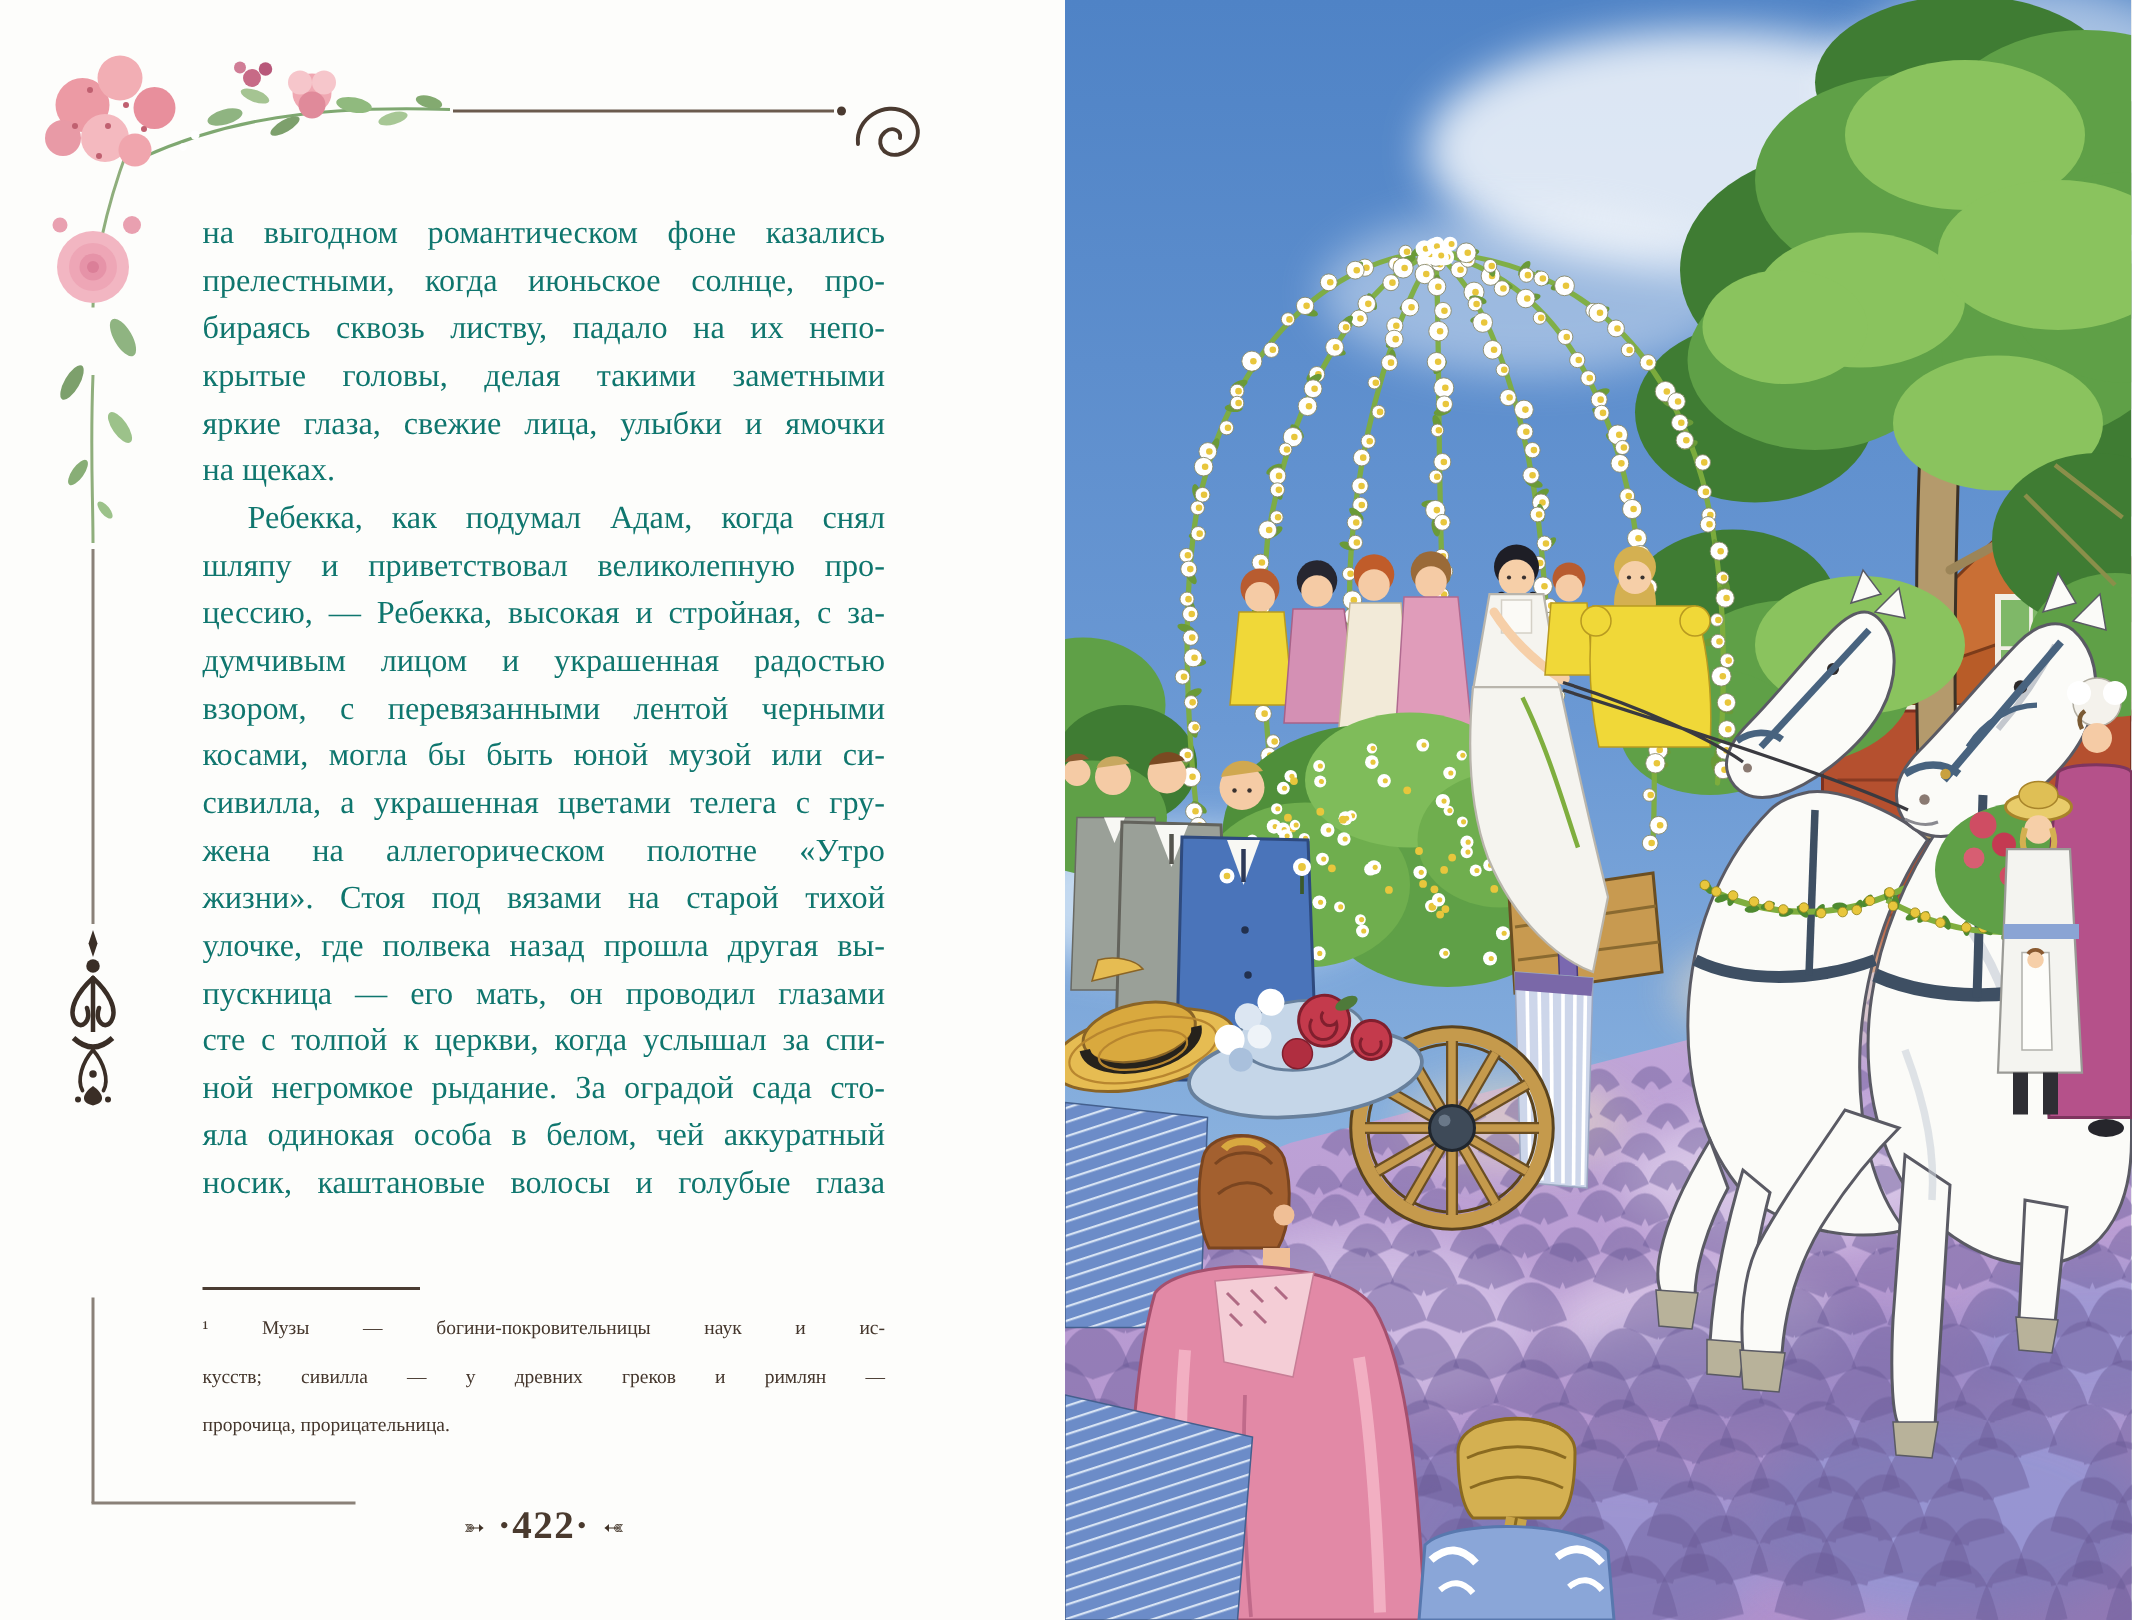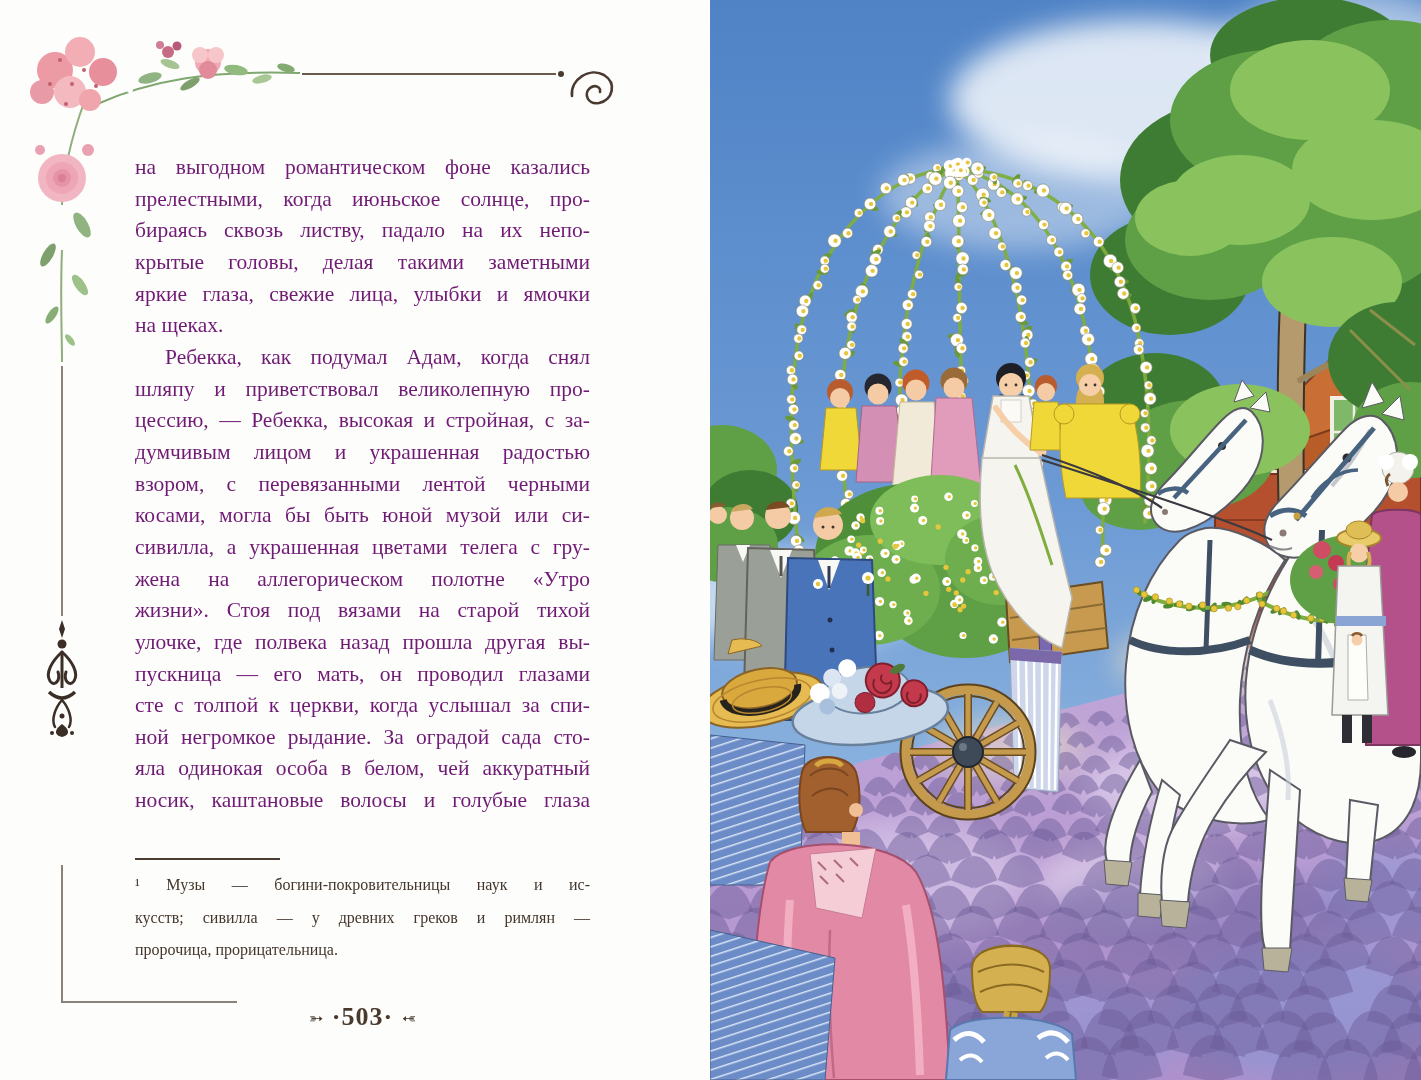--- a/index.html
+++ b/index.html
@@ -1,28 +1,28 @@
 <!DOCTYPE html>
 <html style="--sky_top: #4f83c6; --sky_mid: #6b99d4; --sky_low: #aacbe9; --tree_dark: #3f7c33; --tree_mid: #5fa047; --tree_light: #8ac35e; --trunk: #b49a6c; --house_wall: #b5502f; --house_roof: #c96f35; --window_green: #7fb868; --road_top: #c3aadb; --road_base: #b191cc; --road_blue: #8795d4; --road_cream: #e6d9c4; --horse_white: #fbfbf8; --bridle: #48637f; --wheel_wood: #c59a4c; --dress_yellow: #f0d838; --dress_pink: #e09cba; --dress_white: #f5f4ef; --coat_pink: #e289a6; --suit_blue: #4a74ba; --suit_gray: #9aa098; --stripe_blue: #6c8cc8; --straw: #e6bc52; --hat_blue: #c5d6e8; --rose_red: #c43a4c; --flower_yellow: #e8c63c; --garland_green: #7fae3e; --hair_auburn: #a3602f; --hair_blond: #d4b051; --text_ink: #44362c;"><head>
 <meta charset="utf-8">
 <style>
   html,body{margin:0;padding:0;background:#e8e8e8;}
   .spread{position:relative;width:1421px;height:1080px;background:#fdfdfb;overflow:hidden;
           font-family:"Liberation Serif","DejaVu Serif",serif;}
   svg{display:block;}
   .deco-svg{position:absolute;left:0;top:0;}
   .illu-svg{position:absolute;left:710px;top:0;}
-  .textcol{position:absolute;left:135px;top:140px;width:455px;color:#701a75;
-           font-size:21.5px;line-height:31.65px;margin-top:12px;}
+  .textcol{position:absolute;left:135px;top:140px;width:455px;color:#0f766e;
+           font-size:21.5px;line-height:31.65px;}
   .tl{text-align:justify;text-align-last:justify;white-space:normal;}
   .tl.last{text-align-last:left;}
   .tl.ind{text-indent:30px;}
   .footnote{position:absolute;left:135px;top:858px;width:455px;color:#44362c;}
   .footnote-rule{width:145px;height:2px;background:#4a3c32;margin-bottom:9px;}
-  .footnote-lines{font-size:16px;line-height:32.5px;}
+  .footnote-lines{font-size:13px;line-height:32.5px;}
   .pagenum{position:absolute;left:135px;top:1002px;width:455px;text-align:center;
            color:#4a3a2e;font-size:26px;font-weight:bold;letter-spacing:1px;}
   .pagenum .orn{font-family:"DejaVu Sans",sans-serif;font-size:17px;font-weight:normal;
                 display:inline-block;vertical-align:1px;color:#3e3024;}
   .pagenum .orn.flip{transform:scaleX(-1);}
 </style>
 </head>
 <body>
 
 <div class="spread">
@@ -131,21 +131,21 @@
     <div class="footnote-rule"></div>
     <div class="footnote-lines">
         <div class="tl">¹ Музы — богини-покровительницы наук и ис-</div>
         <div class="tl">кусств; сивилла — у древних греков и римлян —</div>
         <div class="tl last">пророчица, прорицательница.</div>
       </div>
   </div>
 
   <div class="pagenum">
     <span class="orn">➳</span>
-    <span>·503·</span>
+    <span>·422·</span>
     <span class="orn flip">➳</span>
   </div>
 
   <svg class="illu-svg" width="711" height="1080" viewBox="0 0 711 1080">
     <defs>
       <linearGradient id="skyg" x1="0" y1="0" x2="0" y2="1">
         <stop offset="0" style="stop-color:var(--sky_top)"></stop>
         <stop offset="0.45" style="stop-color:var(--sky_mid)"></stop>
         <stop offset="1" style="stop-color:var(--sky_low)"></stop>
       </linearGradient>

